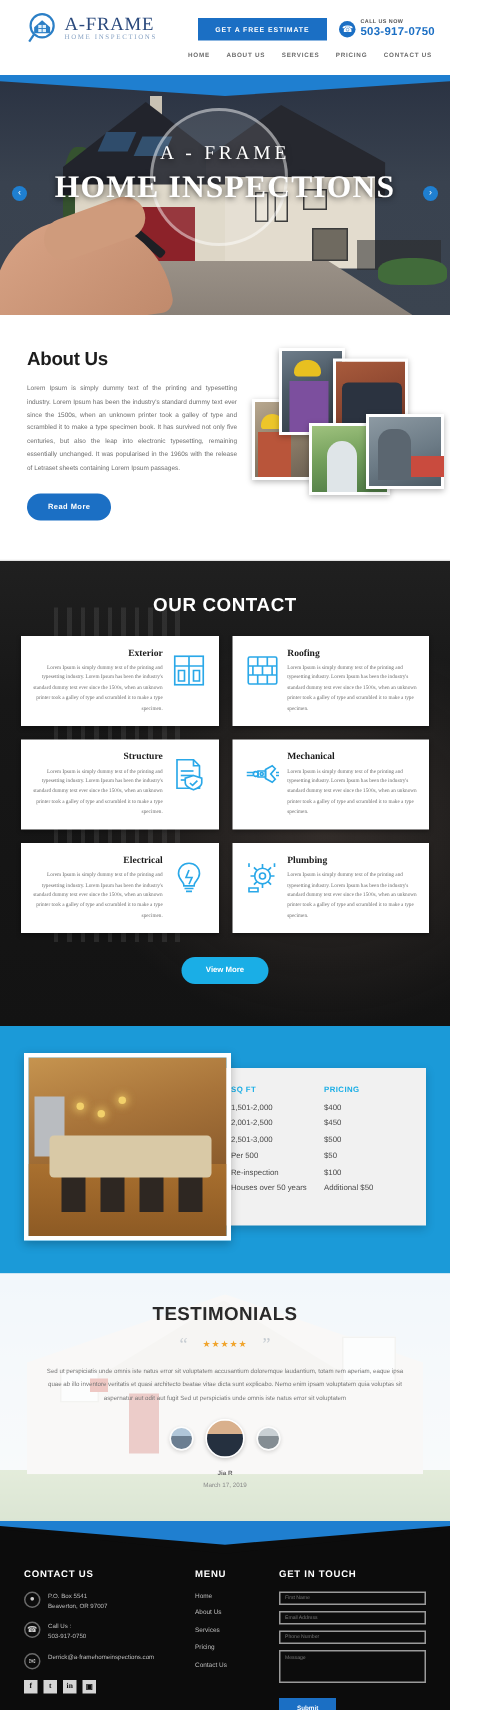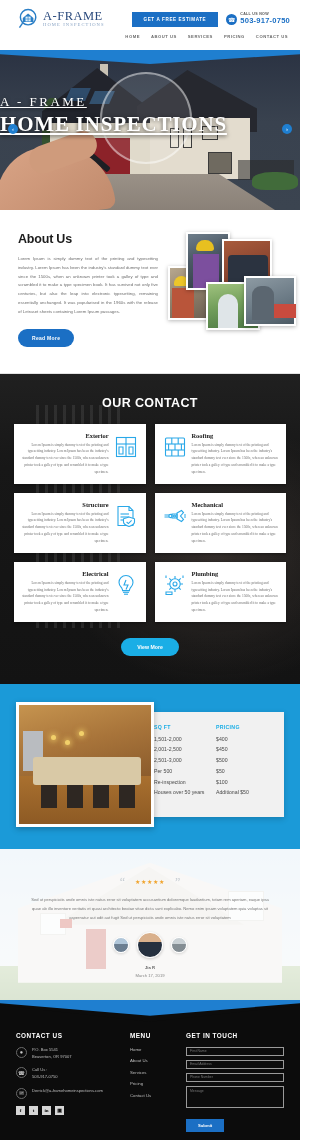--- a/index.html
+++ b/index.html
@@ -170,24 +170,23 @@
     transform: rotate(-8deg);
     z-index: 8;
   }
   .hand::after {
     content: ""; position: absolute; left: 38px; top: -6px;
     width: 70px; height: 28px; background: #cf9b7c;
     border-radius: 40px; transform: rotate(-12deg);
   }
   .hero-text {
     position: absolute; left: 0; right: 0; top: 44px;
-    text-align: left; z-index: 10;
+    text-align: center; z-index: 10;
     color: #fff;
     text-shadow: 0 1px 4px rgba(0,0,0,.7);
-    text-decoration: underline;
   }
   .hero-title1 {
     font-family: "Liberation Serif", serif;
     font-size: 13px; letter-spacing: 2.5px; font-weight: 400;
   }
   .hero-title2 {
     font-family: "Liberation Serif", serif;
     font-size: 21px; font-weight: bold; letter-spacing: .8px;
     margin-top: 2px;
   }
@@ -762,20 +761,21 @@
       <div class="tb-house"></div>
       <div class="tb-roof"></div>
       <div class="tb-win w1"></div>
       <div class="tb-win w2"></div>
       <div class="tb-door"></div>
       <div class="tb-flag"></div>
     </div>
     <div class="testi-veil"></div>
 
     <div class="testi-in">
+      <div class="testi-title">TESTIMONIALS</div>
       <div class="stars-row">
         <span class="quote-m">“</span>
         <span class="stars">★★★★★</span>
         <span class="quote-m">”</span>
       </div>
       <div class="testi-text">Sed ut perspiciatis unde omnis iste natus error sit voluptatem accusantium doloremque laudantium, totam rem aperiam, eaque ipsa quae ab illo inventore veritatis et quasi architecto beatae vitae dicta sunt explicabo. Nemo enim ipsam voluptatem quia voluptas sit aspernatur aut odit aut fugit Sed ut perspiciatis unde omnis iste natus error sit voluptatem</div>
       <div class="avatars">
         <div class="av small a1"></div>
         <div class="av big a2"></div>
         <div class="av small a3"></div>

